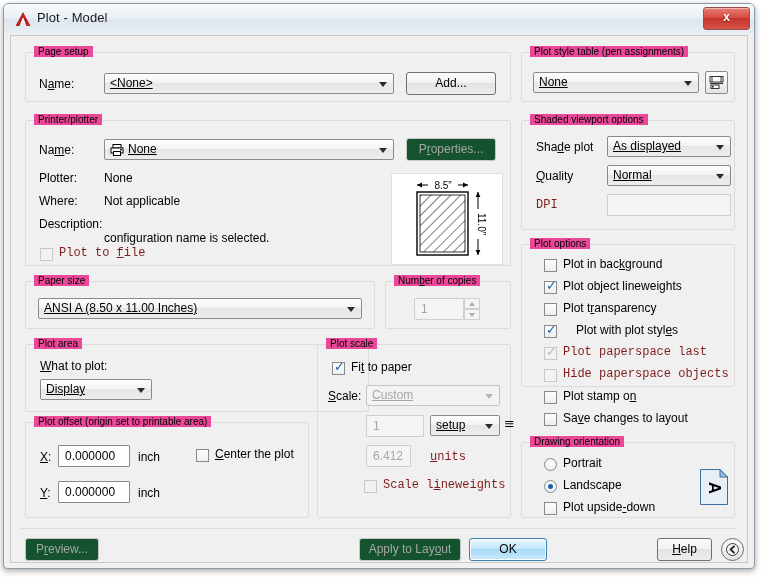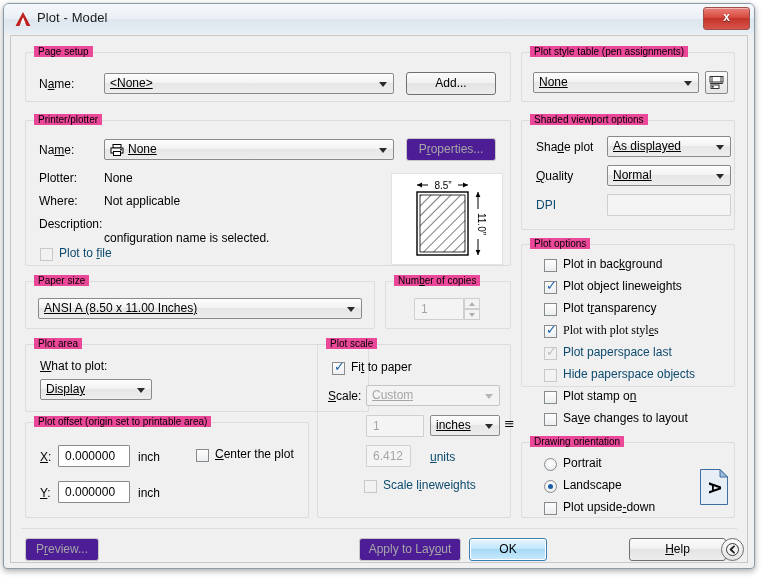--- a/index.html
+++ b/index.html
@@ -88,21 +88,21 @@
     color: #000;
     white-space: nowrap;
   }
 
   .lbl {
     position: absolute;
     font-size: 12px;
     color: #000;
     white-space: nowrap;
   }
-  .lbl.dis { color: #0c4a6e; }
+  .lbl.dis { color: #7f1d1d; font-family: Liberation Mono, monospace; }
 
   
   .combo {
     position: absolute;
     height: 21px;
     border: 1px solid #8a8a8a;
     border-radius: 2px;
     background: linear-gradient(to bottom, #fdfdfd 0%, #f2f2f2 48%, #e6e6e6 50%, #ededed 100%);
     box-sizing: border-box;
     cursor: default;
@@ -159,21 +159,21 @@
     background: linear-gradient(to bottom, #fbfbfb 0%, #f1f1f1 48%, #e3e3e3 50%, #ededed 100%);
     box-sizing: border-box;
     cursor: default;
     text-align: center;
     font-size: 12px;
     color: #000;
     line-height: 21px;
   }
   .btn.dis {
     border-color: #c6c6c6;
-    background: #4c1d95;
+    background: #14532d;
     color: #a6a6a6;
   }
   .btn.primary {
     border: 1px solid #3c7fb1;
     background: linear-gradient(to bottom, #eaf6fd 0%, #bee6fd 48%, #a7d9f5 50%, #caeafd 100%);
     box-shadow: 0 0 0 1px #ffffff inset;
   }
 
   
   .cb {
@@ -424,21 +424,21 @@
       <span class="lbl" style="left:10px; top:44px;"><span class="uline">S</span>cale:</span>
       <div class="combo dis" style="left:48px; top:40px; width:134px;">
         <span class="ctext">Custom</span>
         <span class="arrow"></span>
       </div>
 
       <div class="input dis" style="left:48px; top:70px; width:58px;">
         <span class="itext">1</span>
       </div>
       <div class="combo" style="left:112px; top:70px; width:70px;">
-        <span class="ctext">inches</span>
+        <span class="ctext">setup</span>
         <span class="arrow"></span>
       </div>
       <span class="lbl" style="left:186px; top:71px; font-family:'DejaVu Sans', sans-serif; font-size:13px;">≡</span>
 
       <div class="input dis" style="left:48px; top:100px; width:45px;">
         <span class="itext">6.412</span>
       </div>
       <span class="lbl dis" style="left:112px; top:105px;"><span class="uline">u</span>nits</span>
 
       <div class="cb dis" style="left:46px; top:135px;"></div>
@@ -496,21 +496,21 @@
         <span class="tick">✓</span>
       </div>
       <span class="lbl" style="left:41px; top:34px;">Plot object lineweights</span>
 
       <div class="cb" style="left:22px; top:58px;"></div>
       <span class="lbl" style="left:41px; top:56px;">Plot t<span class="uline">r</span>ansparency</span>
 
       <div class="cb" style="left:22px; top:80px;">
         <span class="tick">✓</span>
       </div>
-      <span class="lbl" style="left:41px; top:78px;font-family:Liberation Serif, serif;">Plot with plot styl<span class="uline">e</span>s</span>
+      <span class="lbl" style="left:54px; top:78px;">Plot with plot styl<span class="uline">e</span>s</span>
 
       <div class="cb dis" style="left:22px; top:102px;">
         <span class="tick">✓</span>
       </div>
       <span class="lbl dis" style="left:41px; top:100px;">Plot paperspace last</span>
 
       <div class="cb dis" style="left:22px; top:124px;"></div>
       <span class="lbl dis" style="left:41px; top:122px;">Hide paperspace objects</span>
 
       <div class="cb" style="left:22px; top:146px;"></div>
@@ -551,21 +551,21 @@
 
     <div class="btn dis" style="left:348px; top:502px; width:102px;">
       <span>Apply to Lay<span class="uline">o</span>ut</span>
     </div>
 
     <div class="btn primary" style="left:458px; top:502px; width:78px;">
       <span>OK</span>
     </div>
 
 
-    <div class="btn" style="left:618px; top:502px; width:97px;">
+    <div class="btn" style="left:646px; top:502px; width:55px;">
       <span><span class="uline">H</span>elp</span>
     </div>
 
     <div class="circbtn" style="left:710px; top:502px;">
       <svg width="13" height="13" viewBox="0 0 13 13">
         <circle cx="6.5" cy="6.5" r="6" fill="#f2f2f2" stroke="#3a3a3a" stroke-width="1"></circle>
         <polyline points="8,3.3 4.6,6.5 8,9.7" fill="none" stroke="#1f1f1f" stroke-width="1.8" stroke-linecap="round" stroke-linejoin="round"></polyline>
       </svg>
     </div>
 

